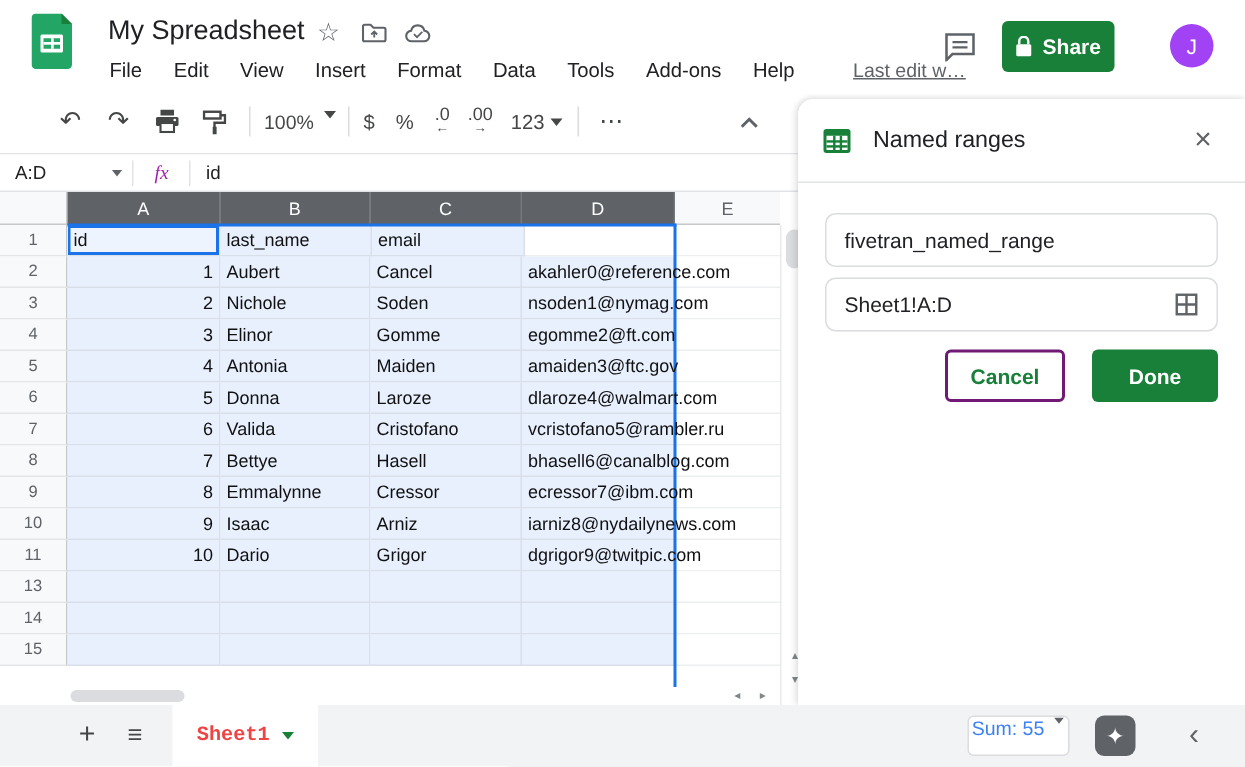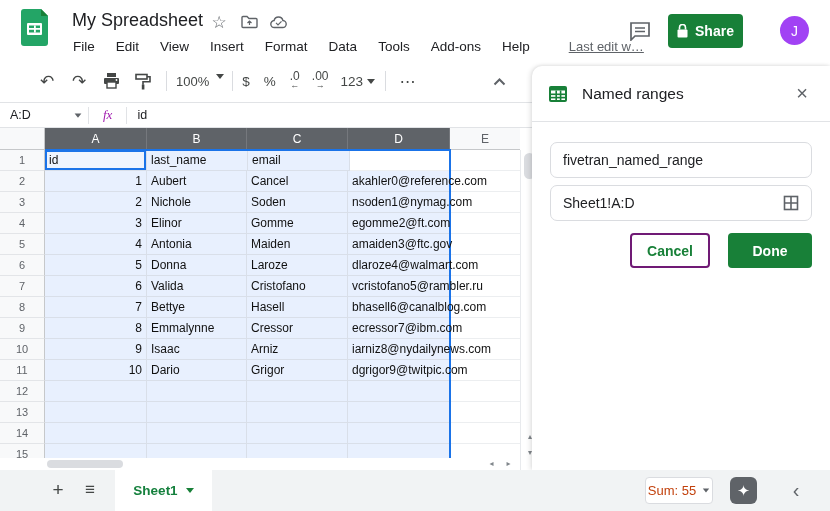--- a/index.html
+++ b/index.html
@@ -87,24 +87,24 @@
   .btn-row { display:flex; justify-content:flex-end; gap:18px; margin-top:12px; }
   .btn { height:35px; border-radius:4px; font-size:14px; font-weight:bold; display:flex; align-items:center; justify-content:center; }
   .btn-cancel { width:80px; background:#fff; border:2px solid #701a75; color:#188038; }
   .btn-done { width:84px; background:#188038; color:#fff; }
 
   
   .bottombar { position:absolute; left:0; top:470px; width:830px; height:41px; background:#f1f3f4; z-index:12; }
   .bb-add { position:absolute; left:46px; top:8px; width:24px; height:24px; font-size:19px; color:#444746; display:flex; align-items:center; justify-content:center; }
   .bb-menu { position:absolute; left:78px; top:8px; width:24px; height:24px; font-size:17px; color:#444746; display:flex; align-items:center; justify-content:center; }
   .sheet-tab { position:absolute; left:115px; top:0; width:97px; height:41px; background:#fff; display:flex; align-items:center; justify-content:center; gap:8px; }
-  .sheet-tab .label { color:#15803d; font-weight:bold; font-size:13.5px; }
+  .sheet-tab .label { color:#ef4444; font-weight:bold; font-size:13.5px;font-family:Liberation Mono, monospace; }
   .sheet-tab .caret { border-top-color:#188038; }
   .sum-pill { position:absolute; left:645px; top:7px; width:68px; height:27px; background:#fff; border:1px solid #dadce0;
-    border-radius:4px; display:flex; align-items:center; justify-content:center; gap:6px; font-size:13px; color:#c2410c; }
+    border-radius:4px; display:flex; align-items:flex-start; justify-content:center; gap:6px; font-size:13px; color:#3b82f6; }
   .sum-pill .caret { border-top-color:#5f6368; transform:scale(.8); }
   .explore-btn { position:absolute; left:730px; top:7px; width:27px; height:27px; background:#5f6368; border-radius:6px;
     color:#fff; display:flex; align-items:center; justify-content:center; font-size:15px; }
   .bb-collapse { position:absolute; left:786px; top:6px; width:20px; height:28px; color:#5f6368; font-size:20px; display:flex; align-items:center; justify-content:center; }
 
   svg { display:block; }
 </style>
 </head>
 <body>
 
@@ -398,36 +398,20 @@
             <span class="ctext">10</span>
           </div>
           <div class="gcell col-b w-b">
             <span class="ctext">Dario</span>
           </div>
           <div class="gcell col-c w-c">
             <span class="ctext">Grigor</span>
           </div>
           <div class="gcell col-d w-d">
             <span class="ctext">dgrigor9@twitpic.com</span>
-          </div>
-          <div class="gcell col-e"></div>
-        </div>
-        <div class="g-row">
-          <div class="rowhead">12</div>
-          <div class="gcell col-a w-a">
-            <span class="ctext"></span>
-          </div>
-          <div class="gcell col-b w-b">
-            <span class="ctext"></span>
-          </div>
-          <div class="gcell col-c w-c">
-            <span class="ctext"></span>
-          </div>
-          <div class="gcell col-d w-d">
-            <span class="ctext"></span>
           </div>
           <div class="gcell col-e"></div>
         </div>
         <div class="g-row">
           <div class="rowhead">13</div>
           <div class="gcell col-a w-a">
             <span class="ctext"></span>
           </div>
           <div class="gcell col-b w-b">
             <span class="ctext"></span>

